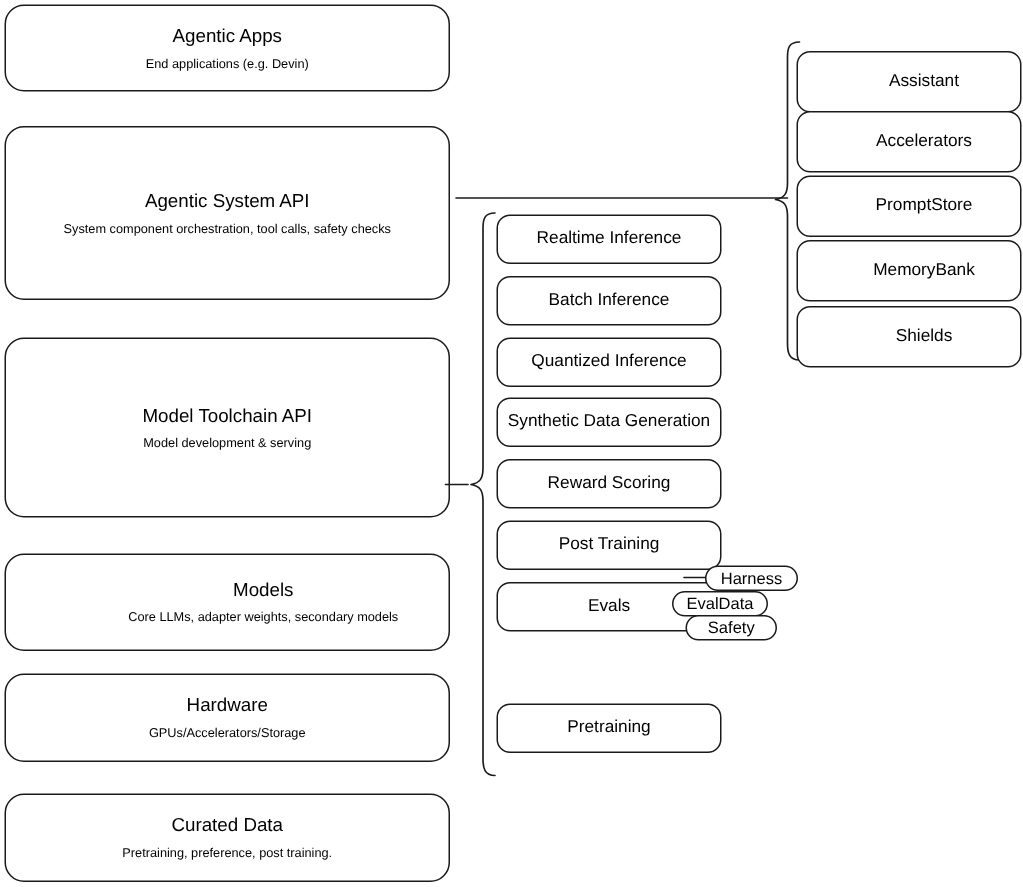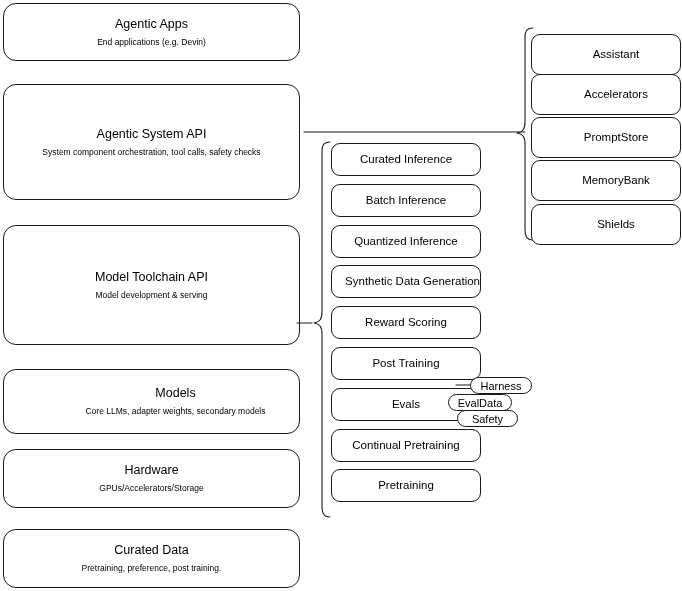--- a/index.html
+++ b/index.html
@@ -178,43 +178,40 @@
       <path class="cstroke" d="M 0 5 L 15 5"></path>
     </svg>
   </div>
   <div class="connector" style="left:456px;top:414px;width:18px;height:10px;">
     <svg width="18" height="10" viewBox="0 0 18 10" aria-hidden="true">
       <path class="cstroke" d="M 0 5 L 15 5"></path>
     </svg>
   </div>
 
   <div class="node chip" style="top:143px;">
-    <div class="title">Curated Inference</div>
+    <div class="title">Realtime Inference</div>
   </div>
   <div class="node chip" style="top:184px;">
     <div class="title">Batch Inference</div>
   </div>
   <div class="node chip" style="top:225px;">
     <div class="title">Quantized Inference</div>
   </div>
-  <div class="node chip" style="top:265px;align-items:flex-end;">
+  <div class="node chip" style="top:265px;">
     <div class="title">Synthetic Data Generation</div>
   </div>
   <div class="node chip" style="top:306px;">
     <div class="title">Reward Scoring</div>
   </div>
   <div class="node chip" style="top:347px;">
     <div class="title">Post Training</div>
   </div>
   <div class="node chip" style="top:388px;">
     <div class="title">Evals</div>
   </div>
-  <div class="node chip" style="top:429px;">
-    <div class="title">Continual Pretraining</div>
-  </div>
   <div class="node chip" style="top:469px;">
     <div class="title">Pretraining</div>
   </div>
 
   <div class="pill" style="left:470px;top:377px;width:62px;height:17px;">
     <span>Harness</span>
   </div>
   <div class="pill" style="left:448px;top:394px;width:64px;height:17px;">
     <span>EvalData</span>
   </div>

